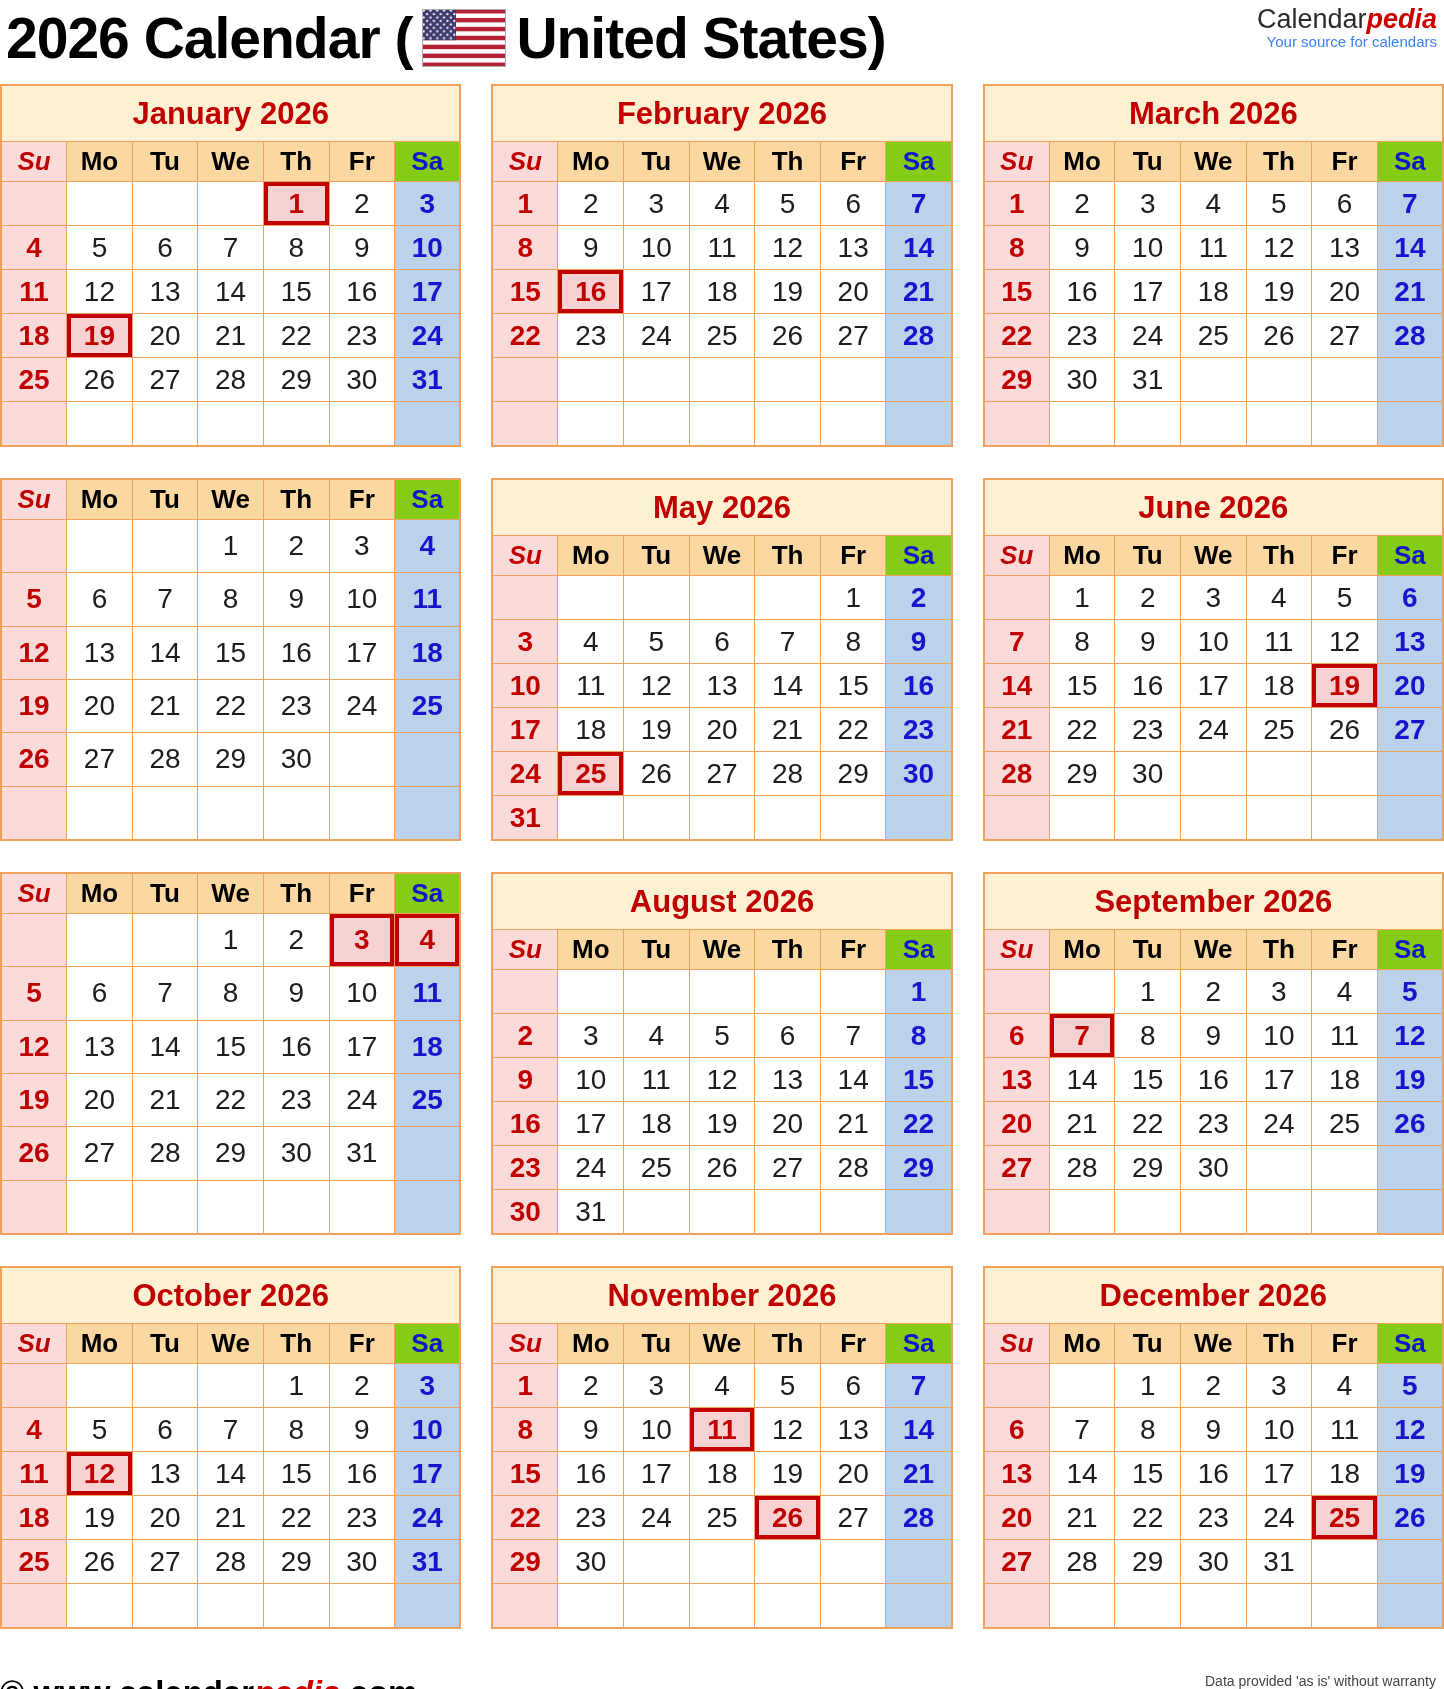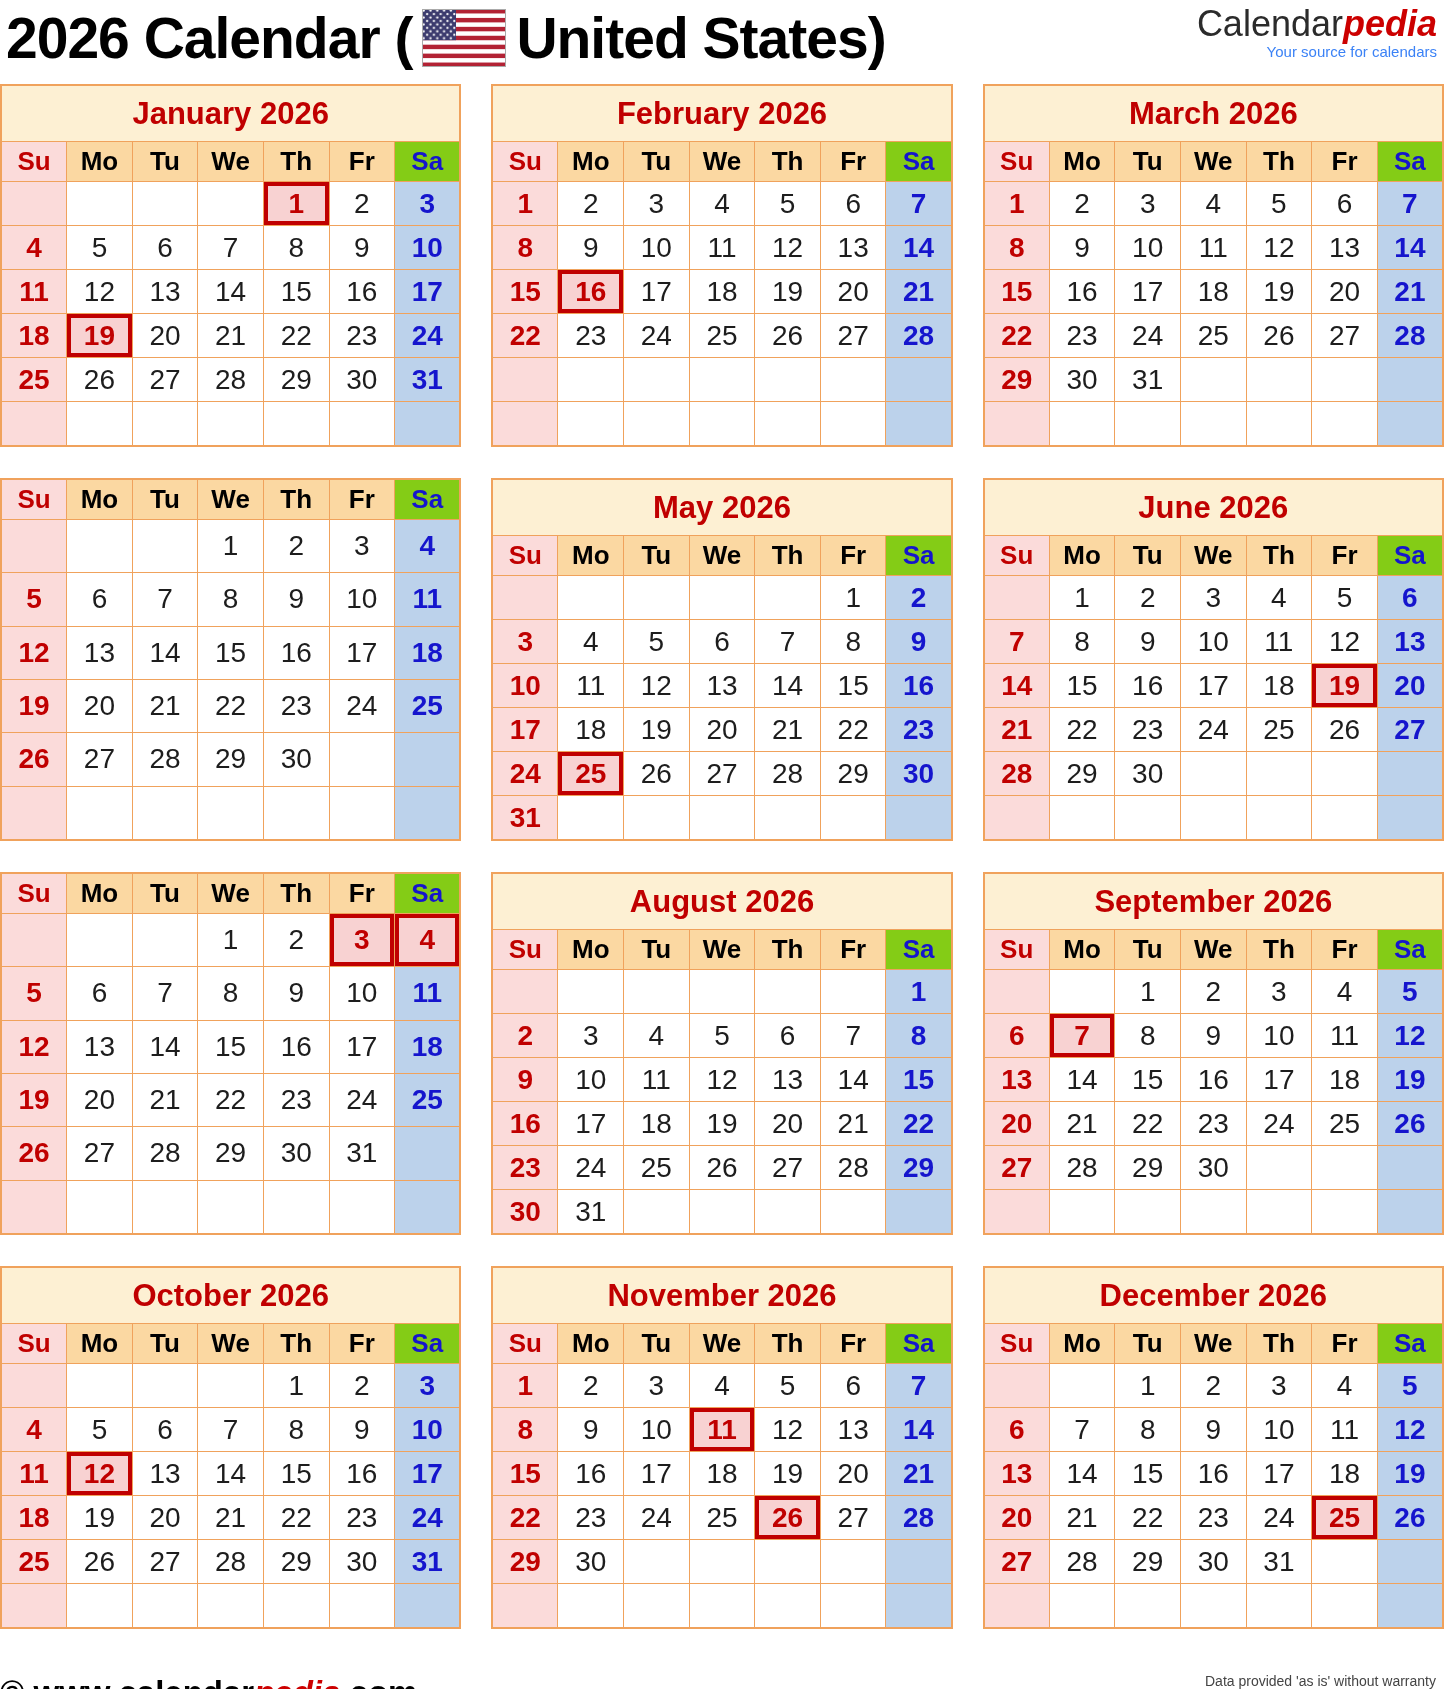--- a/index.html
+++ b/index.html
@@ -9,33 +9,33 @@
   }
   
   .header{position:relative;height:84px;}
   .title{
     position:absolute;left:6px;top:-4px;margin:0;
     font-size:57px;font-weight:700;letter-spacing:-1px;color:#000;
     display:flex;align-items:center;gap:10px;white-space:nowrap;line-height:84px;
   }
   .flag{display:inline-block;flex:0 0 auto;}
   .logo{position:absolute;right:7px;top:4px;text-align:right;line-height:1.12;cursor:pointer;}
-  .brand{font-size:36px;color:#2b2b2b;margin-left:28px;}
+  .brand{font-size:27px;color:#2b2b2b;margin-left:28px;}
   .brand .red{color:#cc0000;font-weight:700;font-style:italic;}
   .tagline{font-size:15px;color:#3b82f6;}
   
   .months{
     display:grid;grid-template-columns:repeat(3,1fr);
     column-gap:30px;row-gap:31px;padding:0 0;
   }
   table.month{width:100%;border-collapse:collapse;table-layout:fixed;border:2px solid #F0A25C;}
   .month th,.month td{border:1px solid #F0A25C;text-align:center;padding:0;}
   th.mtitle{height:55px;background:#FDF0D3;color:#C00000;font-size:31px;font-weight:700;}
   tr.dow th{height:39px;background:#FBD8A2;color:#000;font-size:26px;font-weight:700;}
-  tr.dow th.su{background:#FBDBDA;color:#C00000;}
+  tr.dow th.su{background:#FBDBDA;color:#C00000;font-style:italic;}
   tr.dow th.sa{background:#84cc16;color:#1515CD;}
   .month td{height:43px;font-size:28px;color:#1d1d1d;background:#fff;font-weight:400;}
   td.sun{background:#FBDBDA;color:#C00000;font-weight:700;}
   td.sat{background:#BCD2EB;color:#1515CD;font-weight:700;}
   td.holiday{background:#F8D2D2;color:#C00000;font-weight:700;box-shadow:inset 0 0 0 4px #C00000;}
   
   .footer{position:relative;height:60px;}
   .copyright{font-size:33px;font-weight:700;color:#000;padding-top:13px;cursor:pointer;margin-top:32px;}
   .copyright .red{color:#cc0000;font-style:italic;}
   .disclaimer{position:absolute;right:8px;top:12px;font-size:14px;color:#444;}

